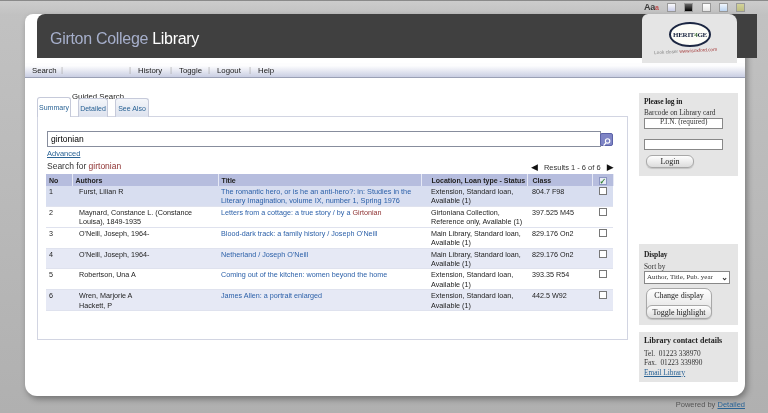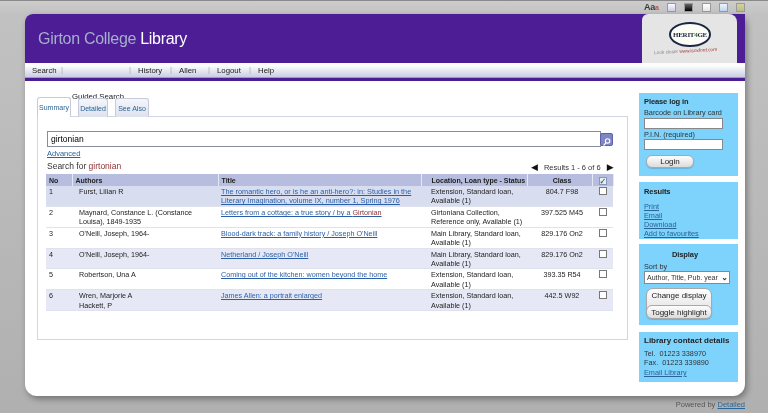--- a/index.html
+++ b/index.html
@@ -21,22 +21,22 @@
 #sw2 { left:684px; background:linear-gradient(#666,#000); }
 #sw3 { left:702px; background:linear-gradient(#fff,#e6e6e6); }
 #sw4 { left:719px; background:linear-gradient(#f0f6fd,#bcd4f0); }
 #sw5 { left:736px; background:linear-gradient(#d2d29a,#bebe80); }
 #page {
   position:absolute; left:25px; top:14px; width:720px; height:382px;
   background:#fff; border-radius:8px 8px 12px 12px;
   box-shadow:2px 3px 6px rgba(0,0,0,0.35);
 }
 #banner {
-  position:absolute; left:0; top:0; width:720px; height:67px;
-  background:#4c1d95; border-radius:8px 0 0 0;
+  position:absolute; left:12px; top:0; width:720px; height:44px;
+  background:#404040; border-radius:8px 0 0 0;
 }
 #banner .title { position:absolute; left:13px; top:16px; font-size:16px; letter-spacing:-0.3px; color:#a6afcb; }
 #banner .title b { color:#fff; font-weight:normal; }
 #logobox {
   position:absolute; right:8px; top:0; width:95px; height:50px;
   background:#e5e5e5; border-radius:6px 8px 0 0;
 }
 #tagline { position:absolute; left:12px; top:36px; width:120px; font-size:9px; color:#808080; transform:rotate(-3deg) scale(0.52); transform-origin:left top; white-space:nowrap;}
 #tagline .red { color:#a03030; }
 #menubar {
@@ -62,27 +62,27 @@
 #resultsnav { position:absolute; left:506px; top:148px; font-size:7.5px; color:#333; white-space:nowrap;}
 #resultsnav .arr { font-size:9px; color:#111; }
 #resultsnav .txt { margin:0 6px; position:relative; top:-0.5px;}
 
 table { position:absolute; left:21px; top:160px; border-collapse:collapse; font-size:7.2px; color:#222; table-layout:fixed;}
 th { background:#b6bdde; text-align:left; font-weight:bold; padding:2px 0 1px 3px; font-size:7px; color:#222; border-right:1px solid #e6e9f5; white-space:nowrap; overflow:visible; height:12px;}
 td { vertical-align:top; padding:1px 0 0 3px; border-bottom:1px solid #dfe2ee; height:20.5px; line-height:9.4px; white-space:nowrap; overflow:visible;}
 td:nth-child(2) { padding-left:7px; }
 tr.hl td { background:#d8def0; }
 tr.alt td { background:#e6e9f5; }
-td a { color:#2a5fa8; text-decoration:underline;}
+td a { color:#2a5fa8; }
 td .red { color:#8f3333; }
 td.pl, th.pl { padding-left:10px; }
-td.pc, th.pc { padding-left:5px;text-align:center; }
+td.pc, th.pc { padding-left:5px; }
 .cb { width:8px; height:8px; border:1px solid #777; background:#fff; display:inline-block; font-size:8px; line-height:7px; color:#2e8b2e; text-align:center;}
 
-.sbox { position:absolute; left:614px; width:99px; background:#7dd3fc; font-size:7.3px; color:#333;}
+.sbox { position:absolute; left:614px; width:99px; background:#e5e5e5; font-size:7.3px; color:#333;font-family:Liberation Serif, serif;}
 .sbox .h { font-size:7.5px; color:#222; font-weight:bold; letter-spacing:-0.1px;}
 .sbox a { color:#2a6395; }
 .sbox .el { position:absolute; left:5px; white-space:nowrap; }
 #sb1 { top:79px; height:83px; }
 #sb2 { top:168px; height:57px; }
 #sb3 { top:230px; height:81px; }
 #sb4 { top:318px; height:50px; }
 .sinput { width:79px; height:11px; border:1px solid #888; background:#fff; display:block;}
 .pill { border:1px solid #a8a8a8; border-radius:6px; background:linear-gradient(#fefefe,#dcdcdc); font-size:8px; color:#222; text-align:center; display:inline-block; box-shadow:0 1px 1px rgba(0,0,0,0.15);}
 #powered { position:absolute; left:0; top:400px; width:745px; text-align:right; font-size:7.5px; color:#555;}
@@ -108,21 +108,21 @@
       </svg>
     <div id="tagline">Look closer <span class="red">www.isoxford.com</span></div>
   </div>
   <div id="menubar">
     <span class="it" style="left:7px;">Search</span>
       <span class="sep" style="left:36px;">|</span>
     <span class="it" style="left:47px;margin-top:26px;">Guided Search</span>
       <span class="sep" style="left:104px;">|</span>
     <span class="it" style="left:113px;">History</span>
       <span class="sep" style="left:145px;">|</span>
-    <span class="it" style="left:154px;">Allen</span>
+    <span class="it" style="left:154px;">Toggle</span>
       <span class="sep" style="left:183px;">|</span>
     <span class="it" style="left:192px;">Logout</span>
       <span class="sep" style="left:224px;">|</span>
     <span class="it" style="left:233px;">Help</span>
   </div>
   <div id="panel"></div>
   <div class="tab" id="tab1">Summary</div>
   <div class="tab" id="tab2">Detailed</div>
   <div class="tab" id="tab3">See Also</div>
   <input id="searchinput" value="girtonian" style="">
@@ -200,33 +200,26 @@
           <td class="pl">Extension, Standard loan,<br>Available (1)</td>
           <td class="pc">442.5 W92</td>
           <td style="text-align:center;padding-left:0;"><span class="cb"></span></td>
         </tr>
   </tbody>
     </table>
   <div class="sbox" id="sb1">
     <span class="el h" style="top:4px;">Please log in</span>
     <span class="el" style="top:15px;">Barcode on Library card</span>
     <span class="el sinput" style="top:25px;"></span>
-    <span class="el" style="top:37px;">P.I.N. (required)</span>
+    <span class="el" style="top:24px;padding-left:16px;">P.I.N. (required)</span>
     <span class="el sinput" style="top:46px;"></span>
     <span class="el pill" style="top:62px;left:7px;width:48px;height:13px;line-height:12px;">Login</span>
   </div>
-  <div class="sbox" id="sb2">
-    <span class="el h" style="top:5px;">Results</span>
-    <a class="el" style="top:20px;text-decoration:underline;">Print</a>
-    <a class="el" style="top:29px;text-decoration:underline;">Email</a>
-    <a class="el" style="top:38px;text-decoration:underline;">Download</a>
-    <a class="el" style="top:47px;text-decoration:underline;">Add to favourites</a>
-  </div>
   <div class="sbox" id="sb3">
-    <span class="el h" style="top:6px;margin-left:28px;">Display</span>
+    <span class="el h" style="top:6px;">Display</span>
     <span class="el" style="top:18px;">Sort by</span>
     <span class="el" style="top:27px;width:86px;height:13px;border:1px solid #888;background:#fff;font-size:7px;line-height:11px;padding-left:2px;">Author, Title, Pub. year <b style="float:right;margin-right:1px;font-size:8px;color:#333;">⌄</b></span>
     <span class="el pill" style="top:44px;left:7px;width:66px;height:30px;line-height:13px;border-radius:7px;">Change display</span>
     <span class="el pill" style="top:61px;left:7px;width:66px;height:14px;line-height:13px;">Toggle highlight</span>
   </div>
   <div class="sbox" id="sb4">
     <span class="el" style="top:4px;font-weight:bold;font-size:8px;color:#222;">Library contact details</span>
     <span class="el" style="top:17px;text-align:right;">Tel.&nbsp;&nbsp;01223 338970</span>
     <span class="el" style="top:26px;">Fax.&nbsp;&nbsp;01223 339890</span>
     <a class="el" style="top:36px;text-decoration:underline;">Email Library</a>

